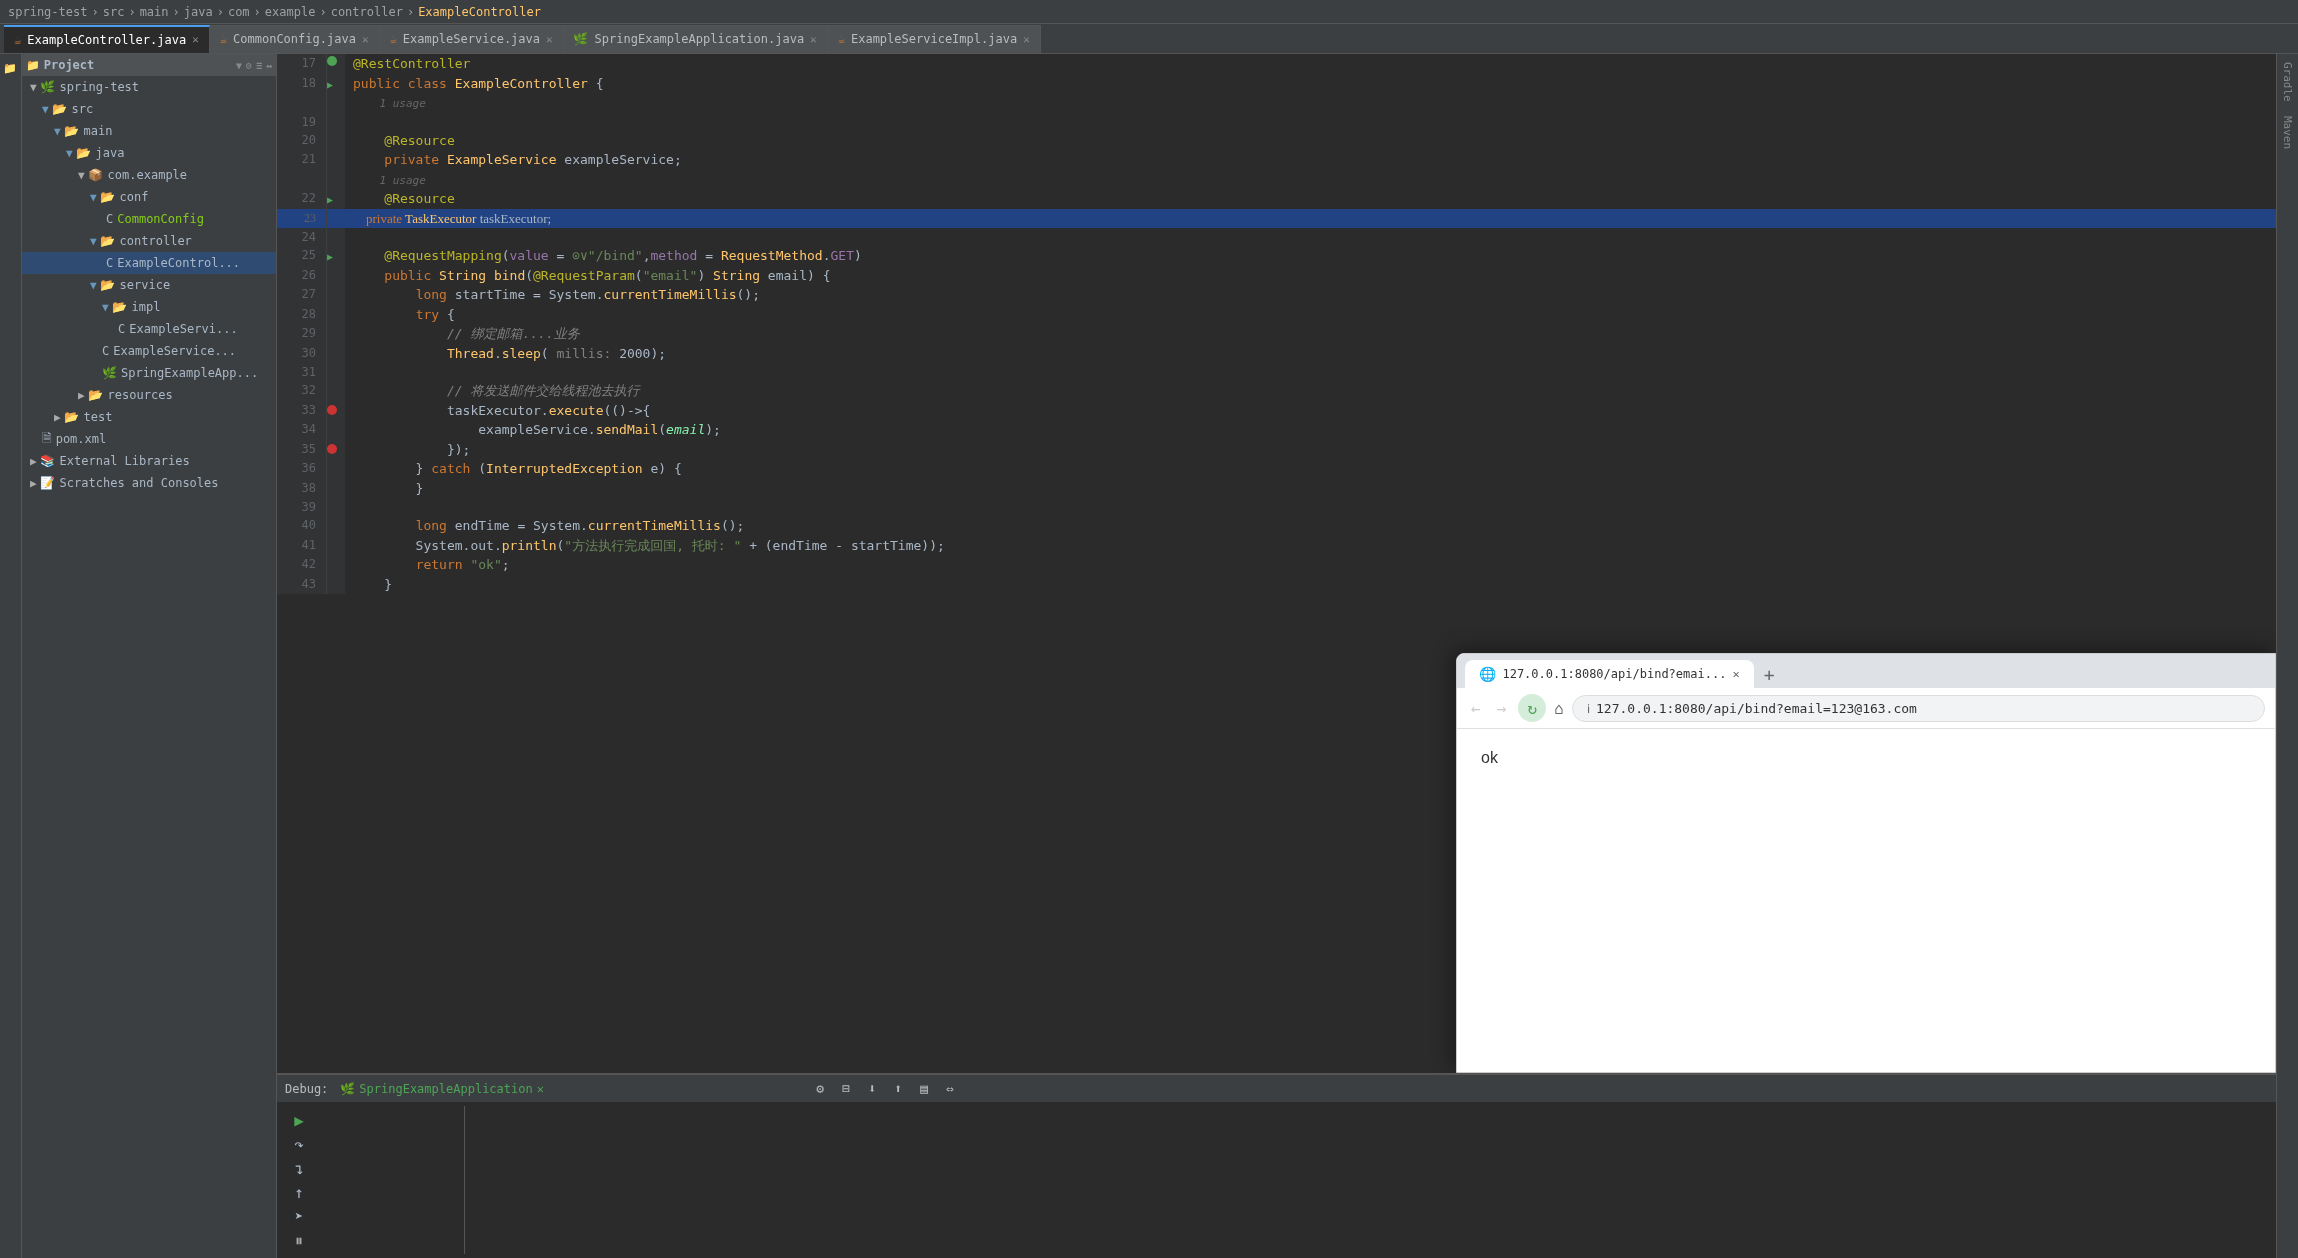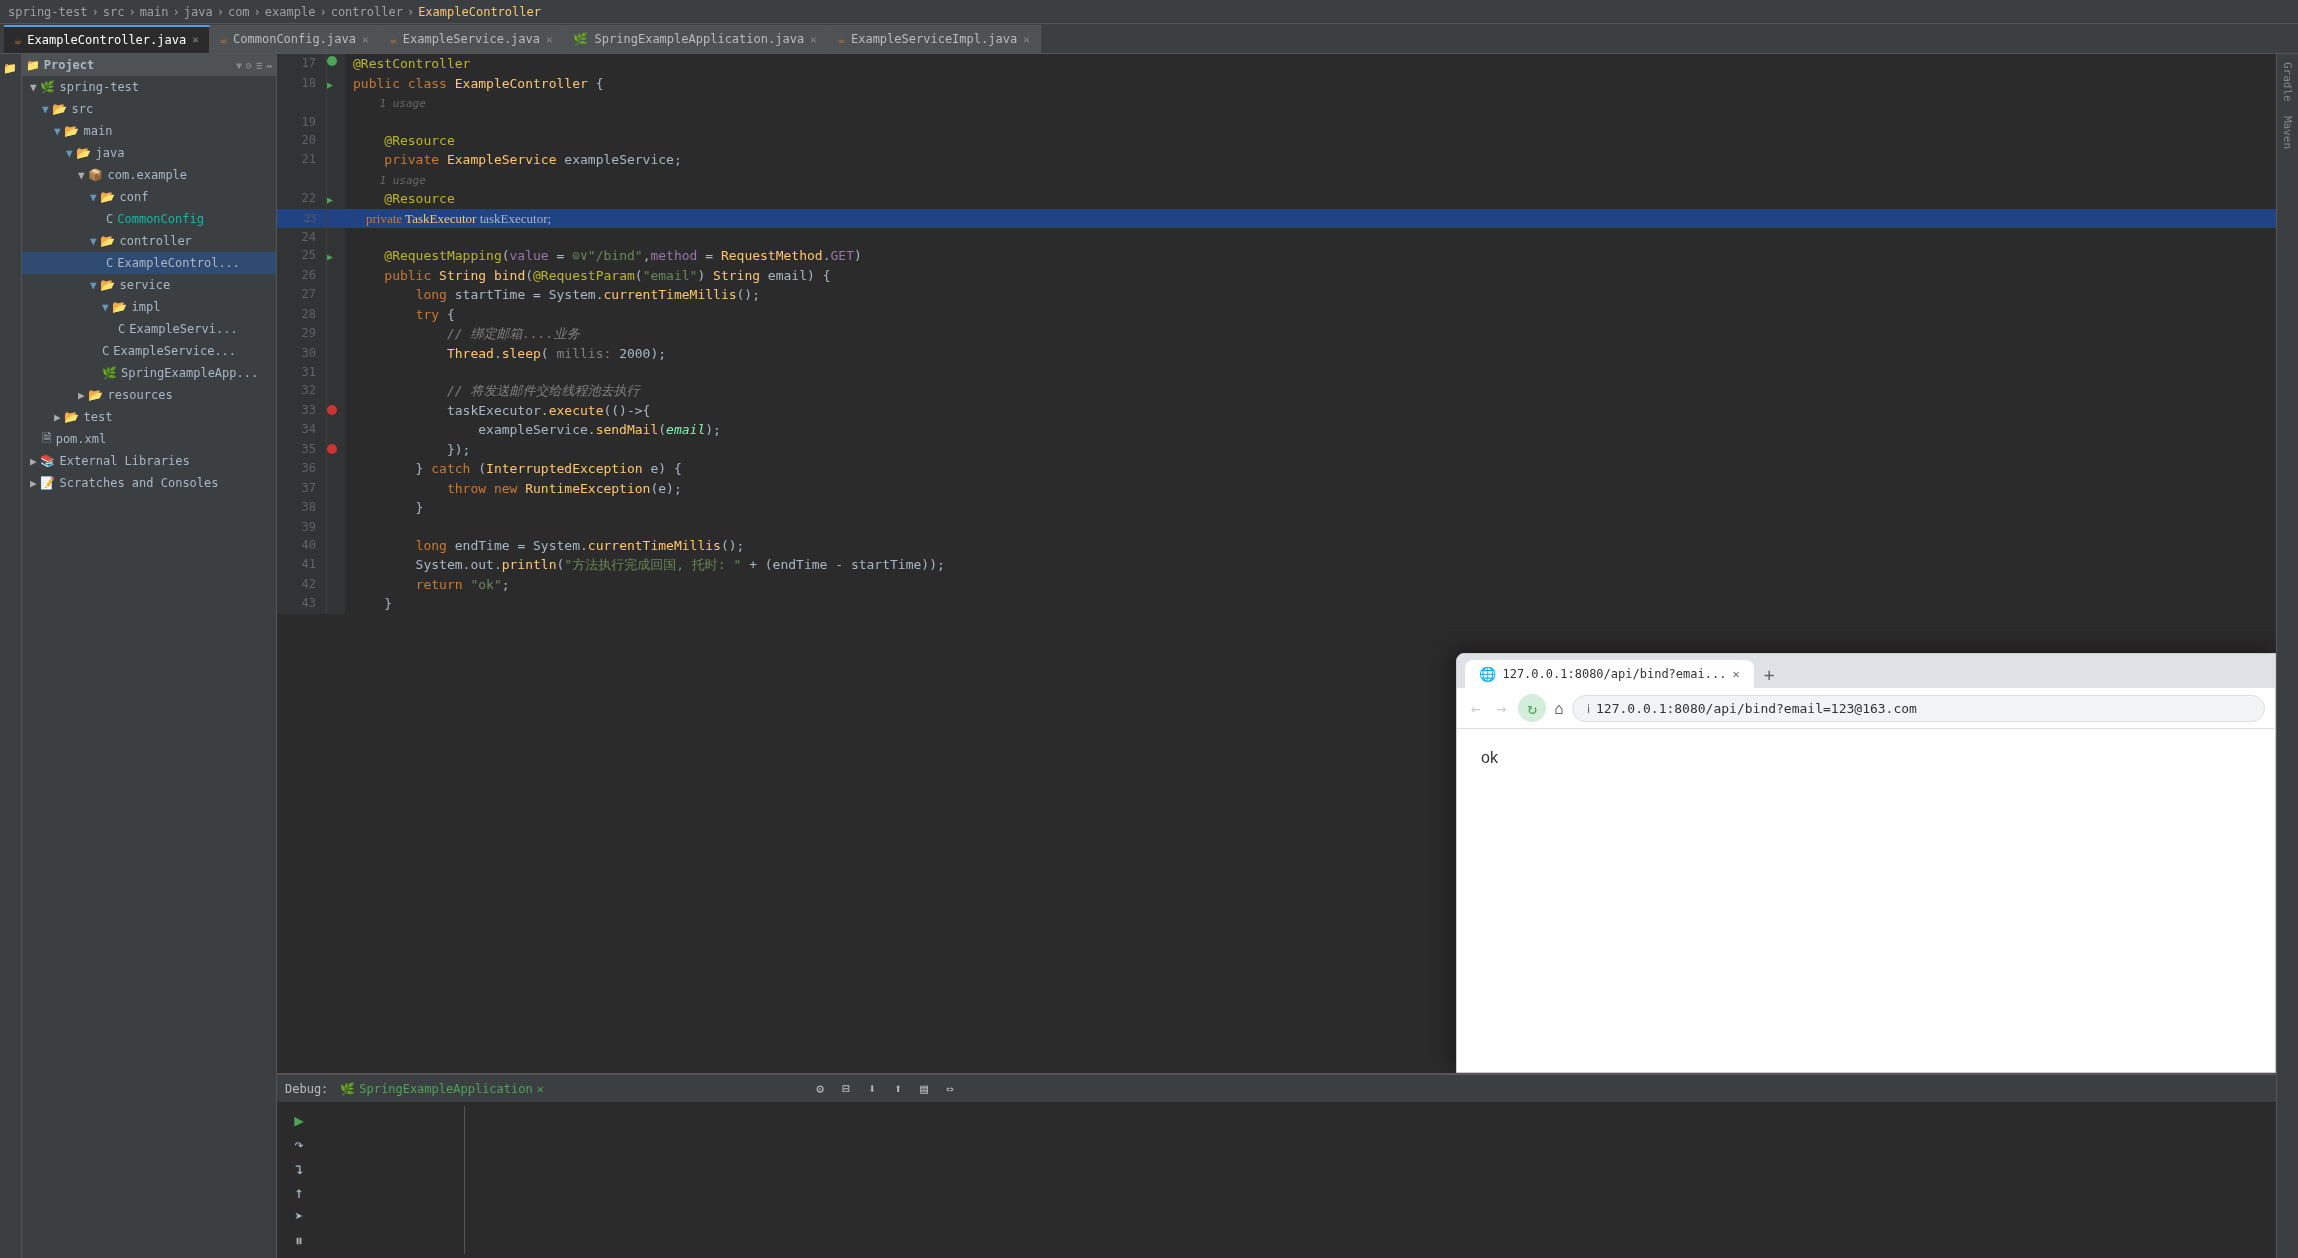--- a/index.html
+++ b/index.html
@@ -471,21 +471,21 @@
     </div>
     <div class="tree-item">
       <span class="indent" style="width:64px;display:inline-block"></span>
       <span class="icon folder-icon">▼</span>
       <span style="margin-right:4px">📂</span>
       <span class="label">conf</span>
     </div>
     <div class="tree-item">
       <span class="indent" style="width:80px;display:inline-block"></span>
       <span style="margin-right:4px">C</span>
-      <span class="label" style="color:#14b8a6;">CommonConfig</span>
+      <span class="label" style="color:#84cc16;">CommonConfig</span>
     </div>
     <div class="tree-item">
       <span class="indent" style="width:64px;display:inline-block"></span>
       <span class="icon folder-icon">▼</span>
       <span style="margin-right:4px">📂</span>
       <span class="label">controller</span>
     </div>
     <div class="tree-item selected">
       <span class="indent" style="width:80px;display:inline-block"></span>
       <span style="margin-right:4px">C</span>
@@ -679,25 +679,20 @@
           <div class="line-gutter"><span class="breakpoint"></span></div>
           <div class="line-content"><span class="plain">            });</span></div>
         </div>
 
         <div class="code-line">
           <div class="line-number">36</div>
           <div class="line-gutter"></div>
           <div class="line-content"><span class="plain">        } </span><span class="kw">catch</span><span class="plain"> (</span><span class="cls">InterruptedException</span><span class="plain"> e) {</span></div>
         </div>
 
-        <div class="code-line">
-          <div class="line-number">37</div>
-          <div class="line-gutter"></div>
-          <div class="line-content"><span class="plain">            </span><span class="kw">throw new </span><span class="cls">RuntimeException</span><span class="plain">(e);</span></div>
-        </div>
 
         <div class="code-line">
           <div class="line-number">38</div>
           <div class="line-gutter"></div>
           <div class="line-content"><span class="plain">        }</span></div>
         </div>
 
         <div class="code-line">
           <div class="line-number">39</div>
           <div class="line-gutter"></div>

